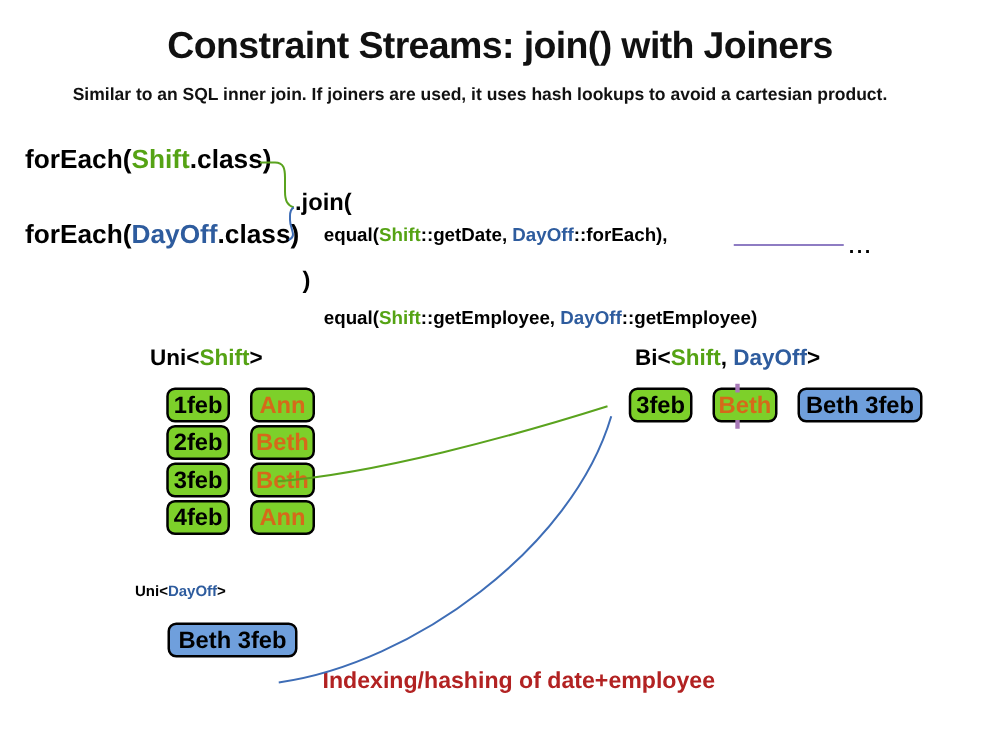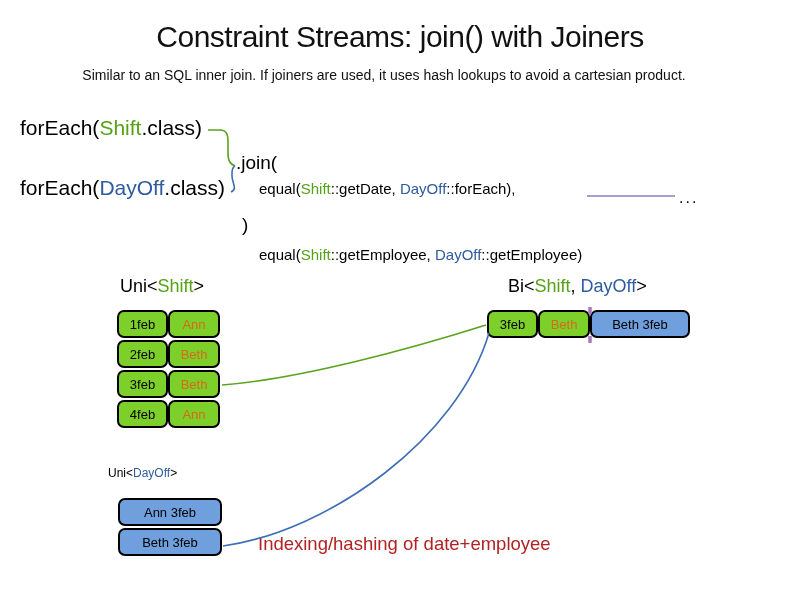--- a/index.html
+++ b/index.html
@@ -2,21 +2,21 @@
 <html style="--green_text: #55a314; --blue_text: #2e5c9e; --orange_text: #d6691a; --green_fill: #7dd02a; --blue_fill: #6f9fdc; --red_text: #b22222; --line_green: #5aa31e; --line_blue: #3e6db6; --purple: #8e7cc3; --purple_junction: #a879b8;"><head>
 <meta charset="utf-8">
 <style>
   html,body { margin:0; padding:0; }
   body {
     width:800px; height:600px; position:relative; overflow:hidden;
     background:#ffffff;
     font-family:"Liberation Sans", sans-serif;
     color:#000;
   }
-  .abs { position:absolute; }
+  .abs { position:absolute;font-weight:bold; }
 
   .title {
     top:20px; left:0; width:800px; text-align:center;
     font-size:30px; letter-spacing:-0.5px; color:#111;
   }
   .subtitle {
     top:67px; left:0; width:768px; text-align:center;
     font-size:14px; color:#111;
   }
 
@@ -29,22 +29,23 @@
   .blue-t   { color:var(--blue_text); }
   .orange-t { color:var(--orange_text); }
 
   .tbl-label { font-size:18px; white-space:nowrap; }
 
   .fact-row { display:flex; }
   .fact-row + .fact-row { margin-top:2px; }
   .cell {
     height:24px; border:2px solid #000; border-radius:7px;
     display:flex; align-items:center; justify-content:center;
-    font-size:13px; line-height:1; background:var(--green_fill);
+    font-size:19px; line-height:1; background:var(--green_fill);
     box-sizing:content-box;
+    margin-left:16px;
   }
   .cell.blue { background:var(--blue_fill); }
   .w-date { width:47px; }
   .w-name { width:48px; }
   .w-wide { width:96px; }
   .w-wide2 { width:100px; }
 
   .note {
     font-size:18.5px; line-height:25px; color:var(--red_text);
     white-space:nowrap;
@@ -117,23 +118,20 @@
   <div class="cell w-name orange-t">Beth</div>
   <div class="cell blue w-wide">Beth 3feb</div>
 </div>
 
 <div class="abs tbl-label" style="left:108px; top:466px; font-size:12px;">
   <span>Uni&lt;</span><span class="blue-t">DayOff</span><span>&gt;</span>
 </div>
 
 <div class="abs" style="left:118px; top:498px;">
   <div class="fact-row">
-    <div class="cell blue w-wide2">Ann 3feb</div>
-  </div>
-  <div class="fact-row">
     <div class="cell blue w-wide2">Beth 3feb</div>
   </div>
 </div>
 
 <div class="abs note" style="left:258px; top:531px;">
   <div>Indexing/hashing of date+employee</div>
 </div>
 
 <svg id="overlay" width="800" height="600" viewBox="0 0 800 600">
   <path class="st-green" d="M208,130 H220 C227,130 228,135 228,142 V153 C228,161 230,164 235,166"></path>

